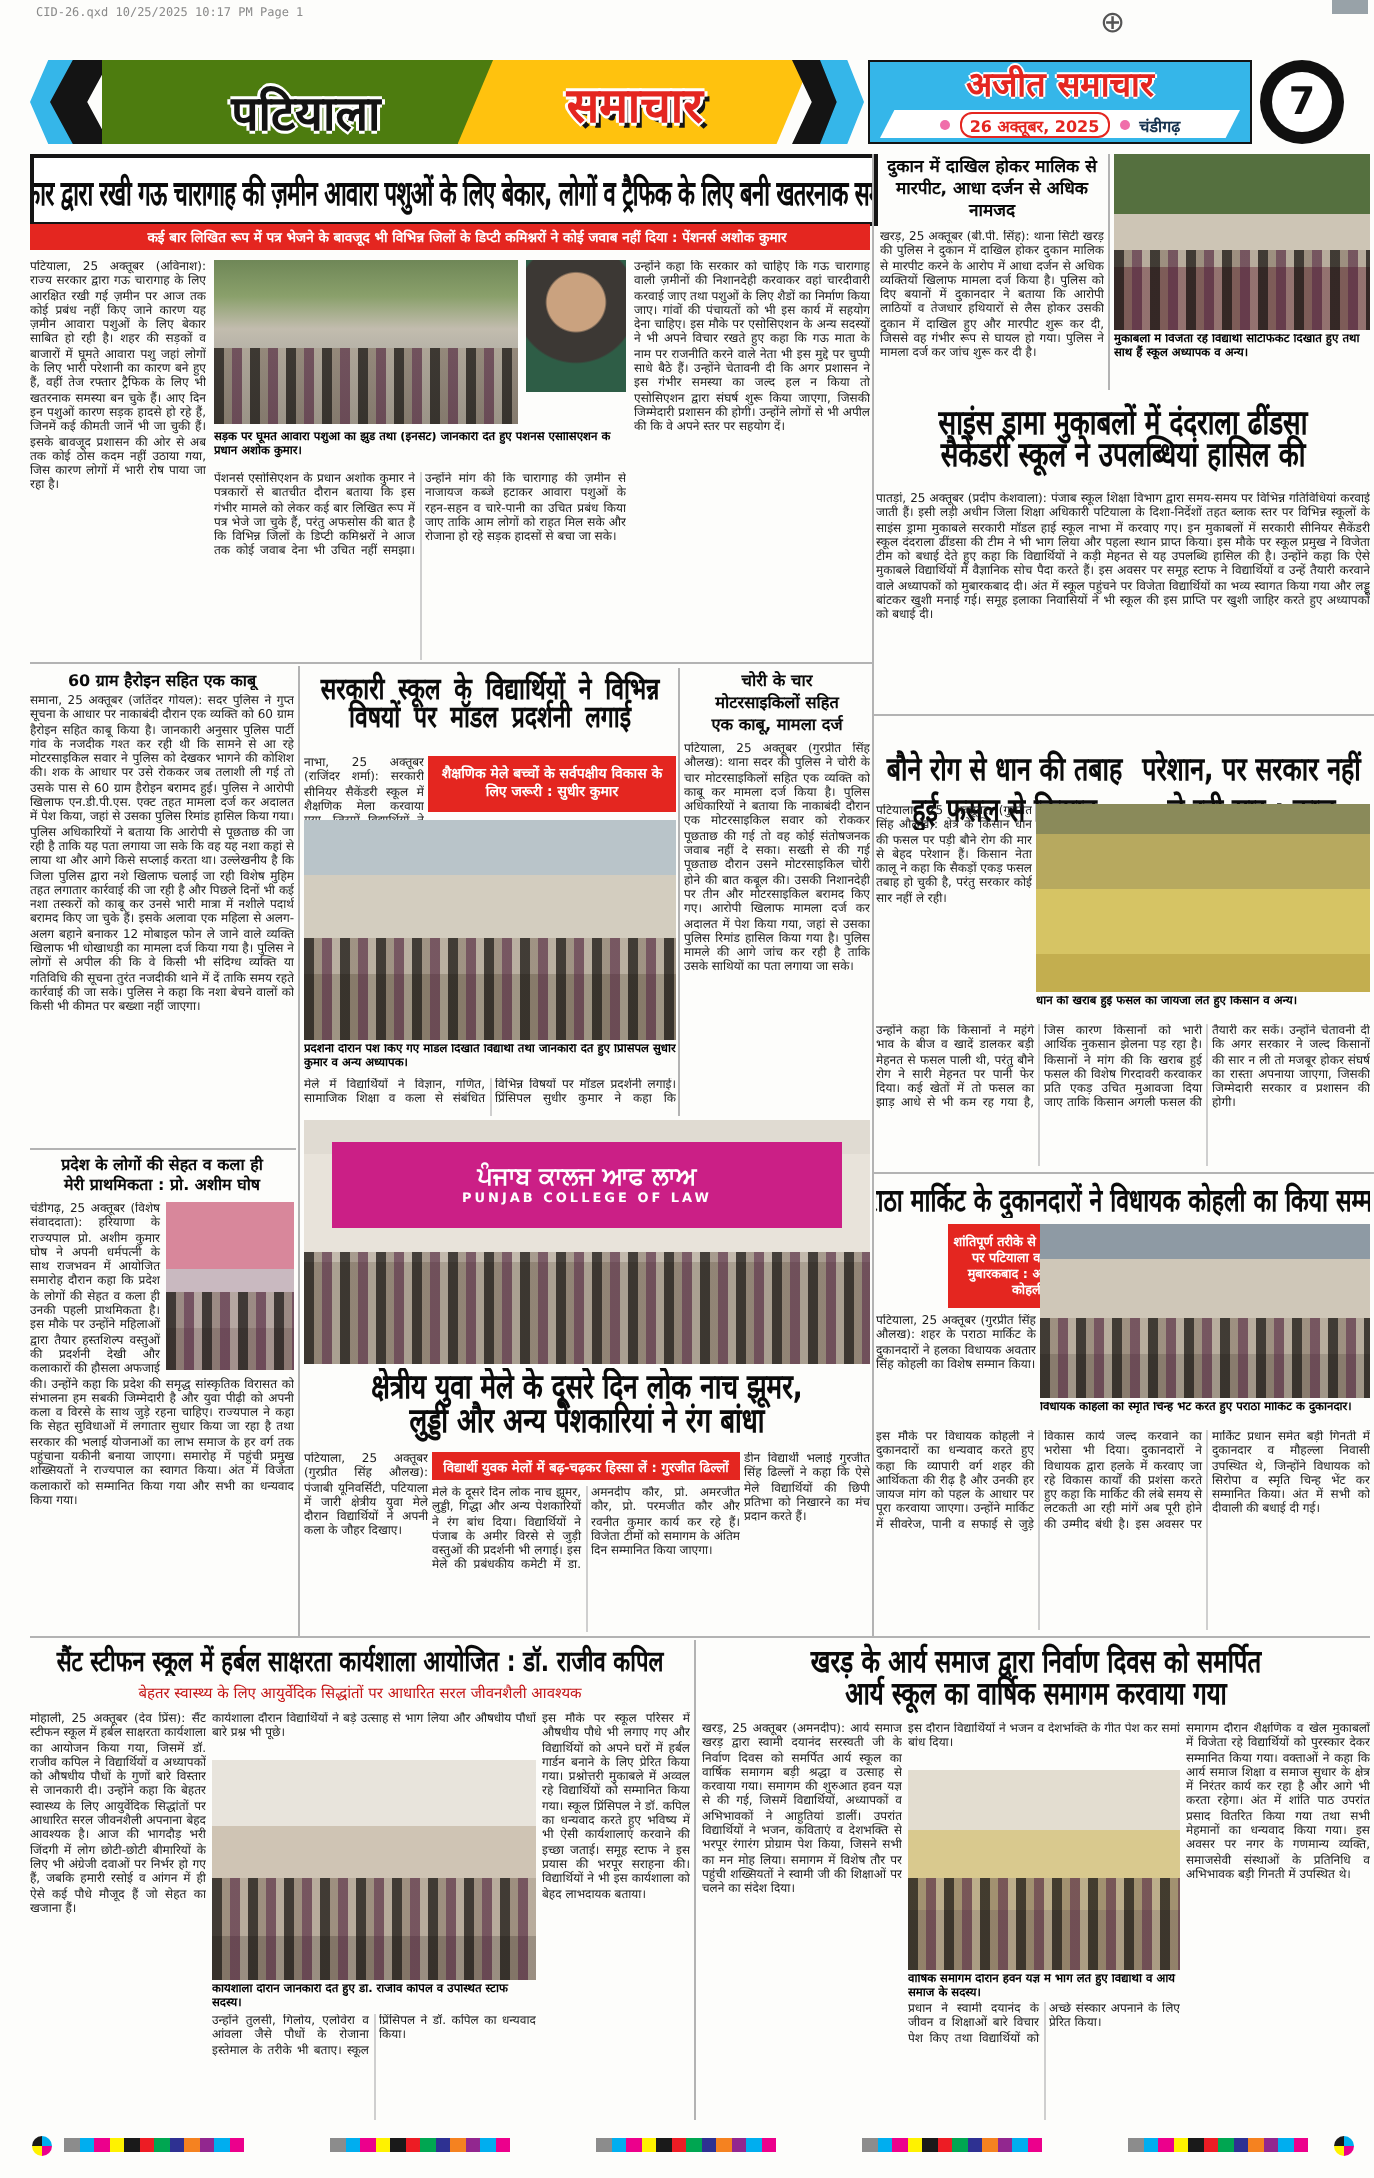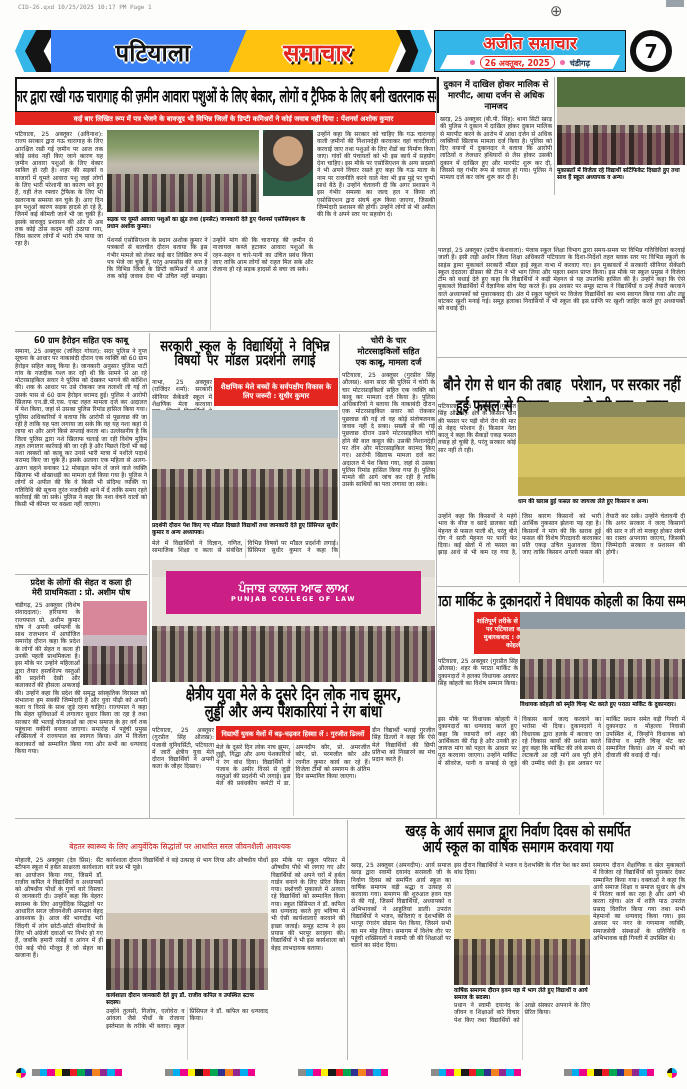--- a/index.html
+++ b/index.html
@@ -15,21 +15,21 @@
   .rule{position:absolute;background:#b3b3b3;}
   .ph{position:absolute;overflow:hidden;background:#cfc9bd;}
   .ph.crowd::after{content:"";position:absolute;left:0;right:0;bottom:0;height:46%;
     background:repeating-linear-gradient(90deg,rgba(40,35,30,.85) 0 5px,rgba(125,108,92,.6) 5px 9px,rgba(96,58,74,.8) 9px 14px,rgba(165,152,136,.55) 14px 18px);}
 
   
   .masthead{position:absolute;left:15px;top:30px;width:657px;height:42px;display:flex;align-items:stretch;}
   .chev{height:100%;}
   .chev-cyan{width:24px;background:#35b6e9;clip-path:polygon(100% 0,38% 0,0 50%,38% 100%,100% 100%,62% 50%);}
   .chev-black{width:30px;background:#141414;margin-left:-14px;clip-path:polygon(100% 0,38% 0,0 50%,38% 100%,100% 100%,62% 50%);}
-  .mh-red{flex:1.15;background:#3b82f6;display:flex;align-items:center;justify-content:center;margin-left:-4px;clip-path:polygon(0 0,100% 0,88% 100%,0 100%);}
+  .mh-red{flex:1.15;background:#4d7c0f;display:flex;align-items:flex-end;justify-content:center;margin-left:-4px;clip-path:polygon(0 0,100% 0,88% 100%,0 100%);}
   .mh-yellow{flex:1;background:#ffc20e;display:flex;align-items:center;justify-content:center;margin-left:-26px;clip-path:polygon(10% 0,100% 0,90% 100%,0 100%);}
   .mh-title1{font-size:24px;font-weight:800;color:#131313;text-shadow:-1.5px 0 #fff,1.5px 0 #fff,0 -1.5px #fff,0 1.5px #fff;}
   .mh-title2{font-size:24px;font-weight:800;color:#e42620;text-shadow:-1.5px 0 #fff,1.5px 0 #fff,0 -1.5px #fff,0 1.5px #fff,2.5px 2.5px 0 #141414;}
   .chev-r{height:100%;clip-path:polygon(0 0,62% 0,100% 50%,62% 100%,0 100%,38% 50%);}
   .chev-r.b{width:26px;background:#141414;margin-left:-10px;}
   .chev-r.c{width:22px;background:#35b6e9;margin-left:-12px;}
   .mh-cyan{width:192px;background:#35b6e9;position:relative;display:flex;flex-direction:column;align-items:center;padding-top:2px;box-sizing:border-box;margin-left:2px;border:1.5px solid #141414;}
   .mh-paper{font-size:17px;font-weight:800;color:#e42620;line-height:20px;text-shadow:-1px 0 #fff,1px 0 #fff,0 -1px #fff,0 1px #fff;}
   .mh-datebar{position:absolute;bottom:2px;left:5px;right:5px;height:14px;background:#fff;clip-path:polygon(4% 0,100% 0,96% 100%,0 100%);display:flex;align-items:center;justify-content:center;gap:5px;font-size:8px;font-weight:700;}
   .mh-date{color:#e42620;border:1px solid #e42620;border-radius:6px;padding:0 4px;}
@@ -109,20 +109,24 @@
   <div class="rule" style="left:347px;top:820px;width:1px;height:240px;"></div>
 
   <div class="hl" style="left:440px;top:77px;width:112px;height:36px;font-size:8.6px;line-height:11px;">
       <span>दुकान में दाखिल होकर मालिक से मारपीट, आधा दर्जन से अधिक नामजद</span>
     </div>
   <div class="bt" style="left:440px;top:115px;width:112px;height:80px;">खरड़, 25 अक्तूबर (बी.पी. सिंह): थाना सिटी खरड़ की पुलिस ने दुकान में दाखिल होकर दुकान मालिक से मारपीट करने के आरोप में आधा दर्जन से अधिक व्यक्तियों खिलाफ मामला दर्ज किया है। पुलिस को दिए बयानों में दुकानदार ने बताया कि आरोपी लाठियों व तेजधार हथियारों से लैस होकर उसकी दुकान में दाखिल हुए और मारपीट शुरू कर दी, जिससे वह गंभीर रूप से घायल हो गया। पुलिस ने मामला दर्ज कर जांच शुरू कर दी है।</div>
 
   <div class="ph crowd" style="left:557px;top:77px;width:128px;height:88px;background:linear-gradient(180deg,#55703f 0 34%,#cdc5b5 34% 64%,#7e4452 64% 100%);"></div>
   <div class="cap" style="left:557px;top:167px;width:128px;height:28px;">मुकाबलों में विजेता रहे विद्यार्थी सर्टिफिकेट दिखाते हुए तथा साथ हैं स्कूल अध्यापक व अन्य।</div>
 
+  <div class="hl" style="left:438px;top:200px;width:247px;height:42px;font-size:13px;line-height:16px;flex-direction:column;">
+    <span class="sy">साइंस ड्रामा मुकाबलों में दंदराला ढींडसा</span>
+    <span class="sy">सैकेंडरी स्कूल ने उपलब्धियां हासिल की</span>
+  </div>
   <div class="bt" style="left:438px;top:246px;width:247px;height:108px;">पातड़ां, 25 अक्तूबर (प्रदीप केशवाला): पंजाब स्कूल शिक्षा विभाग द्वारा समय-समय पर विभिन्न गतिविधियां करवाई जाती हैं। इसी लड़ी अधीन जिला शिक्षा अधिकारी पटियाला के दिशा-निर्देशों तहत ब्लाक स्तर पर विभिन्न स्कूलों के साइंस ड्रामा मुकाबले सरकारी मॉडल हाई स्कूल नाभा में करवाए गए। इन मुकाबलों में सरकारी सीनियर सैकेंडरी स्कूल दंदराला ढींडसा की टीम ने भी भाग लिया और पहला स्थान प्राप्त किया। इस मौके पर स्कूल प्रमुख ने विजेता टीम को बधाई देते हुए कहा कि विद्यार्थियों ने कड़ी मेहनत से यह उपलब्धि हासिल की है। उन्होंने कहा कि ऐसे मुकाबले विद्यार्थियों में वैज्ञानिक सोच पैदा करते हैं। इस अवसर पर समूह स्टाफ ने विद्यार्थियों व उन्हें तैयारी करवाने वाले अध्यापकों को मुबारकबाद दी। अंत में स्कूल पहुंचने पर विजेता विद्यार्थियों का भव्य स्वागत किया गया और लड्डू बांटकर खुशी मनाई गई। समूह इलाका निवासियों ने भी स्कूल की इस प्राप्ति पर खुशी जाहिर करते हुए अध्यापकों को बधाई दी।</div>
 
   <div class="hl" style="left:15px;top:334px;width:132px;height:11px;font-size:8px;white-space:nowrap;">
       <span>60 ग्राम हैरोइन सहित एक काबू</span>
     </div>
   <div class="bt" style="left:15px;top:347px;width:132px;height:225px;">समाना, 25 अक्तूबर (जतिंदर गोयल): सदर पुलिस ने गुप्त सूचना के आधार पर नाकाबंदी दौरान एक व्यक्ति को 60 ग्राम हैरोइन सहित काबू किया है। जानकारी अनुसार पुलिस पार्टी गांव के नजदीक गश्त कर रही थी कि सामने से आ रहे मोटरसाइकिल सवार ने पुलिस को देखकर भागने की कोशिश की। शक के आधार पर उसे रोककर जब तलाशी ली गई तो उसके पास से 60 ग्राम हैरोइन बरामद हुई। पुलिस ने आरोपी खिलाफ एन.डी.पी.एस. एक्ट तहत मामला दर्ज कर अदालत में पेश किया, जहां से उसका पुलिस रिमांड हासिल किया गया। पुलिस अधिकारियों ने बताया कि आरोपी से पूछताछ की जा रही है ताकि यह पता लगाया जा सके कि वह यह नशा कहां से लाया था और आगे किसे सप्लाई करता था। उल्लेखनीय है कि जिला पुलिस द्वारा नशे खिलाफ चलाई जा रही विशेष मुहिम तहत लगातार कार्रवाई की जा रही है और पिछले दिनों भी कई नशा तस्करों को काबू कर उनसे भारी मात्रा में नशीले पदार्थ बरामद किए जा चुके हैं। इसके अलावा एक महिला से अलग-अलग बहाने बनाकर 12 मोबाइल फोन ले जाने वाले व्यक्ति खिलाफ भी धोखाधड़ी का मामला दर्ज किया गया है। पुलिस ने लोगों से अपील की कि वे किसी भी संदिग्ध व्यक्ति या गतिविधि की सूचना तुरंत नजदीकी थाने में दें ताकि समय रहते कार्रवाई की जा सके। पुलिस ने कहा कि नशा बेचने वालों को किसी भी कीमत पर बख्शा नहीं जाएगा।</div>
 
   <div class="hl" style="left:15px;top:577px;width:132px;height:21px;font-size:8px;line-height:10px;flex-direction:column;">
     <span>प्रदेश के लोगों की सेहत व कला ही</span>
     <span>मेरी प्राथमिकता : प्रो. अशीम घोष</span>
@@ -181,20 +185,23 @@
     <span class="sy" style="font-size:11.5px;white-space:nowrap;transform:scaleY(1.35);">पराठा मार्किट के दुकानदारों ने विधायक कोहली का किया सम्मान</span>
   </div>
   <div class="redbox" style="left:438px;top:612px;width:80px;height:42px;font-size:6.4px;line-height:8px;margin-left:36px;">
       <span>शांतिपूर्ण तरीके से दिवाली मनाने पर पटियाला वासियों को मुबारकबाद : अवतार सिंह कोहली</span>
     </div>
   <div class="bt" style="left:438px;top:657px;width:80px;height:56px;">पटियाला, 25 अक्तूबर (गुरप्रीत सिंह औलख): शहर के पराठा मार्किट के दुकानदारों ने हलका विधायक अवतार सिंह कोहली का विशेष सम्मान किया।</div>
   <div class="ph crowd" style="left:520px;top:612px;width:165px;height:87px;background:linear-gradient(180deg,#8e9aa4 0 20%,#cfc7b8 20% 75%,#9b9488 75%);"></div>
   <div class="cap" style="left:520px;top:701px;width:165px;height:11px;">विधायक कोहली को स्मृति चिन्ह भेंट करते हुए पराठा मार्किट के दुकानदार।</div>
   <div class="bt cols3" style="left:438px;top:715px;width:247px;height:100px;">इस मौके पर विधायक कोहली ने दुकानदारों का धन्यवाद करते हुए कहा कि व्यापारी वर्ग शहर की आर्थिकता की रीढ़ है और उनकी हर जायज मांग को पहल के आधार पर पूरा करवाया जाएगा। उन्होंने मार्किट में सीवरेज, पानी व सफाई से जुड़े विकास कार्य जल्द करवाने का भरोसा भी दिया। दुकानदारों ने विधायक द्वारा हलके में करवाए जा रहे विकास कार्यों की प्रशंसा करते हुए कहा कि मार्किट की लंबे समय से लटकती आ रही मांगें अब पूरी होने की उम्मीद बंधी है। इस अवसर पर मार्किट प्रधान समेत बड़ी गिनती में दुकानदार व मौहल्ला निवासी उपस्थित थे, जिन्होंने विधायक को सिरोपा व स्मृति चिन्ह भेंट कर सम्मानित किया। अंत में सभी को दीवाली की बधाई दी गई।</div>
 
+  <div class="hl" style="left:15px;top:821px;width:330px;height:17px;">
+    <span class="sy" style="font-size:11px;white-space:nowrap;transform:scaleY(1.3);">सैंट स्टीफन स्कूल में हर्बल साक्षरता कार्यशाला आयोजित : डॉ. राजीव कपिल</span>
+  </div>
   <div class="hl redline-sub" style="left:15px;top:840px;width:330px;height:12px;font-size:7.5px;">
       <span>बेहतर स्वास्थ्य के लिए आयुर्वेदिक सिद्धांतों पर आधारित सरल जीवनशैली आवश्यक</span>
     </div>
   <div class="bt" style="left:15px;top:856px;width:88px;height:204px;">मोहाली, 25 अक्तूबर (देव प्रिंस): सैंट स्टीफन स्कूल में हर्बल साक्षरता कार्यशाला का आयोजन किया गया, जिसमें डॉ. राजीव कपिल ने विद्यार्थियों व अध्यापकों को औषधीय पौधों के गुणों बारे विस्तार से जानकारी दी। उन्होंने कहा कि बेहतर स्वास्थ्य के लिए आयुर्वेदिक सिद्धांतों पर आधारित सरल जीवनशैली अपनाना बेहद आवश्यक है। आज की भागदौड़ भरी जिंदगी में लोग छोटी-छोटी बीमारियों के लिए भी अंग्रेजी दवाओं पर निर्भर हो गए हैं, जबकि हमारी रसोई व आंगन में ही ऐसे कई पौधे मौजूद हैं जो सेहत का खजाना हैं।</div>
   <div class="bt" style="left:106px;top:856px;width:162px;height:22px;">कार्यशाला दौरान विद्यार्थियों ने बड़े उत्साह से भाग लिया और औषधीय पौधों बारे प्रश्न भी पूछे।</div>
   <div class="ph crowd" style="left:106px;top:880px;width:162px;height:110px;background:linear-gradient(180deg,#e8e4dc 0 30%,#cfc4b4 30% 80%,#8c8378 80%);"></div>
   <div class="cap" style="left:106px;top:992px;width:162px;height:13px;">कार्यशाला दौरान जानकारी देते हुए डॉ. राजीव कपिल व उपस्थित स्टाफ सदस्य।</div>
   <div class="bt cols2" style="left:106px;top:1007px;width:162px;height:53px;">उन्होंने तुलसी, गिलोय, एलोवेरा व आंवला जैसे पौधों के रोजाना इस्तेमाल के तरीके भी बताए। स्कूल प्रिंसिपल ने डॉ. कपिल का धन्यवाद किया।</div>
   <div class="bt" style="left:271px;top:856px;width:74px;height:204px;">इस मौके पर स्कूल परिसर में औषधीय पौधे भी लगाए गए और विद्यार्थियों को अपने घरों में हर्बल गार्डन बनाने के लिए प्रेरित किया गया। प्रश्नोत्तरी मुकाबले में अव्वल रहे विद्यार्थियों को सम्मानित किया गया। स्कूल प्रिंसिपल ने डॉ. कपिल का धन्यवाद करते हुए भविष्य में भी ऐसी कार्यशालाएं करवाने की इच्छा जताई। समूह स्टाफ ने इस प्रयास की भरपूर सराहना की। विद्यार्थियों ने भी इस कार्यशाला को बेहद लाभदायक बताया।</div>
 

